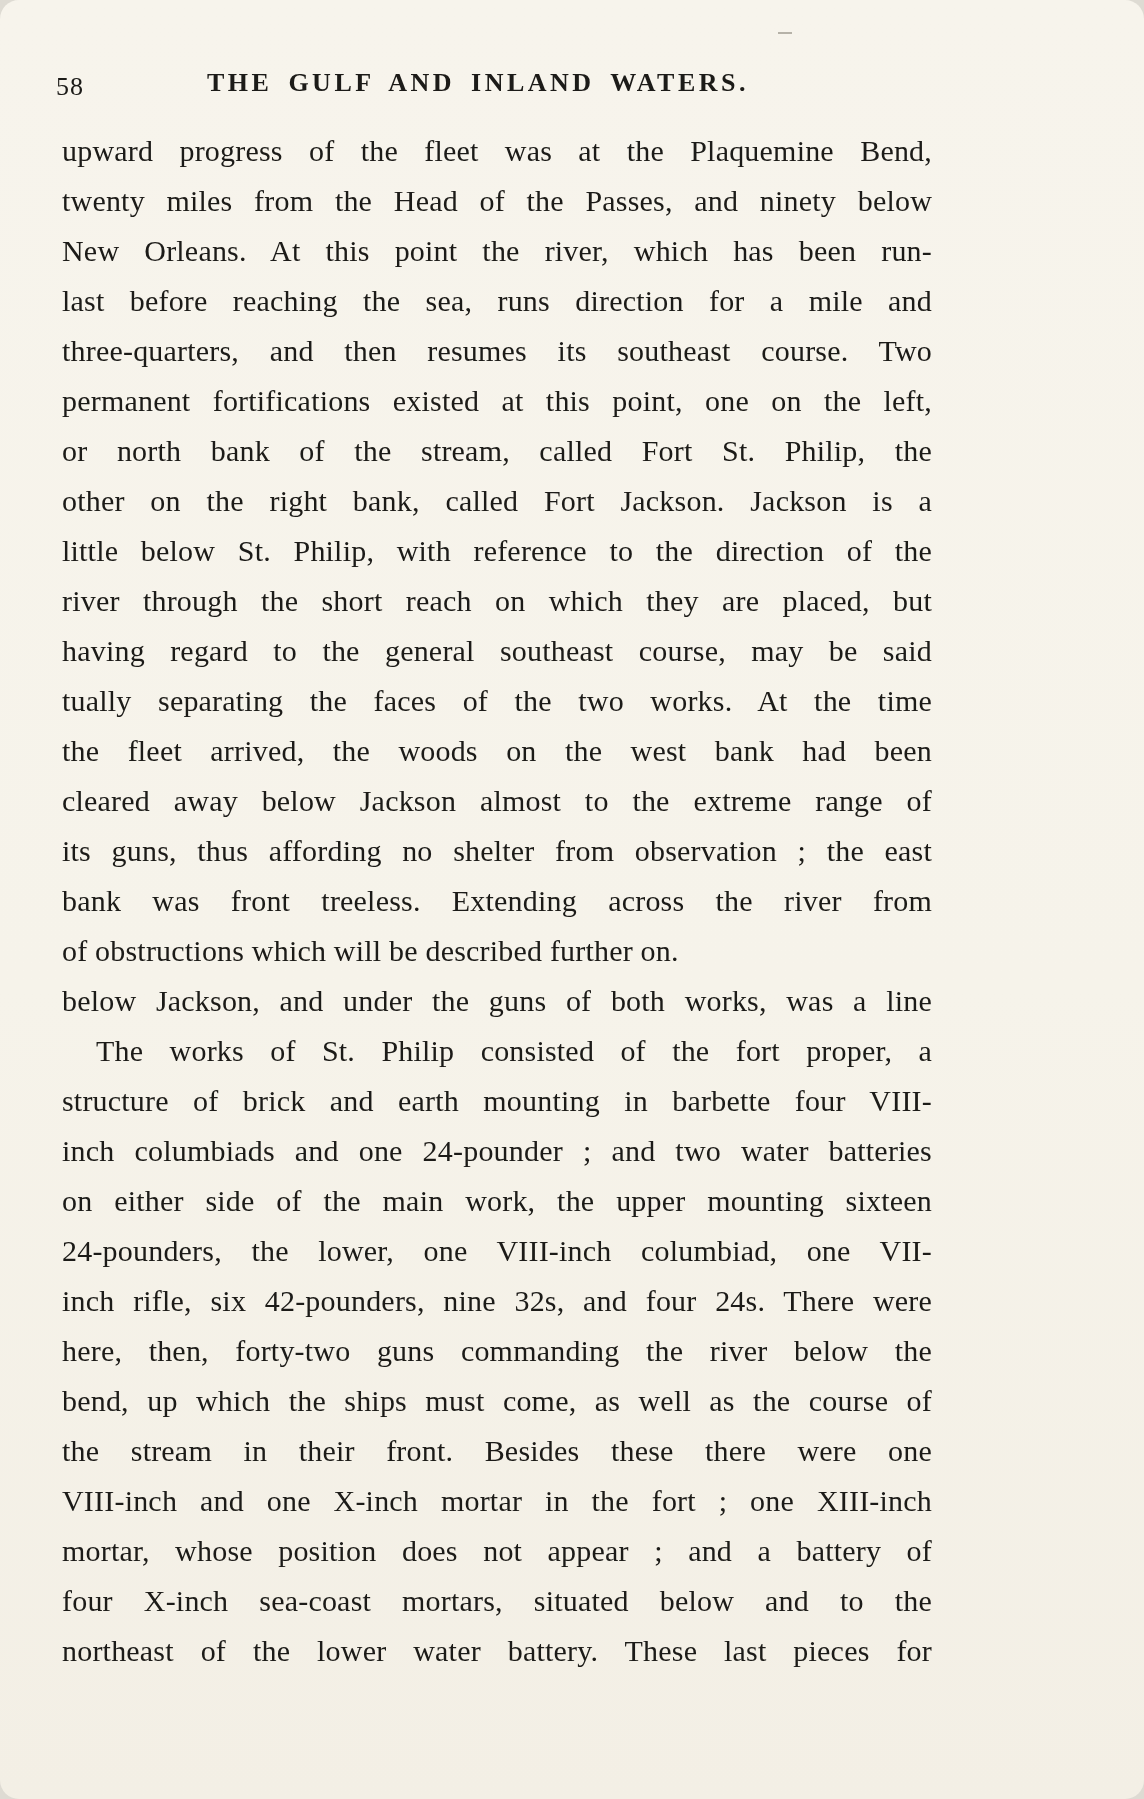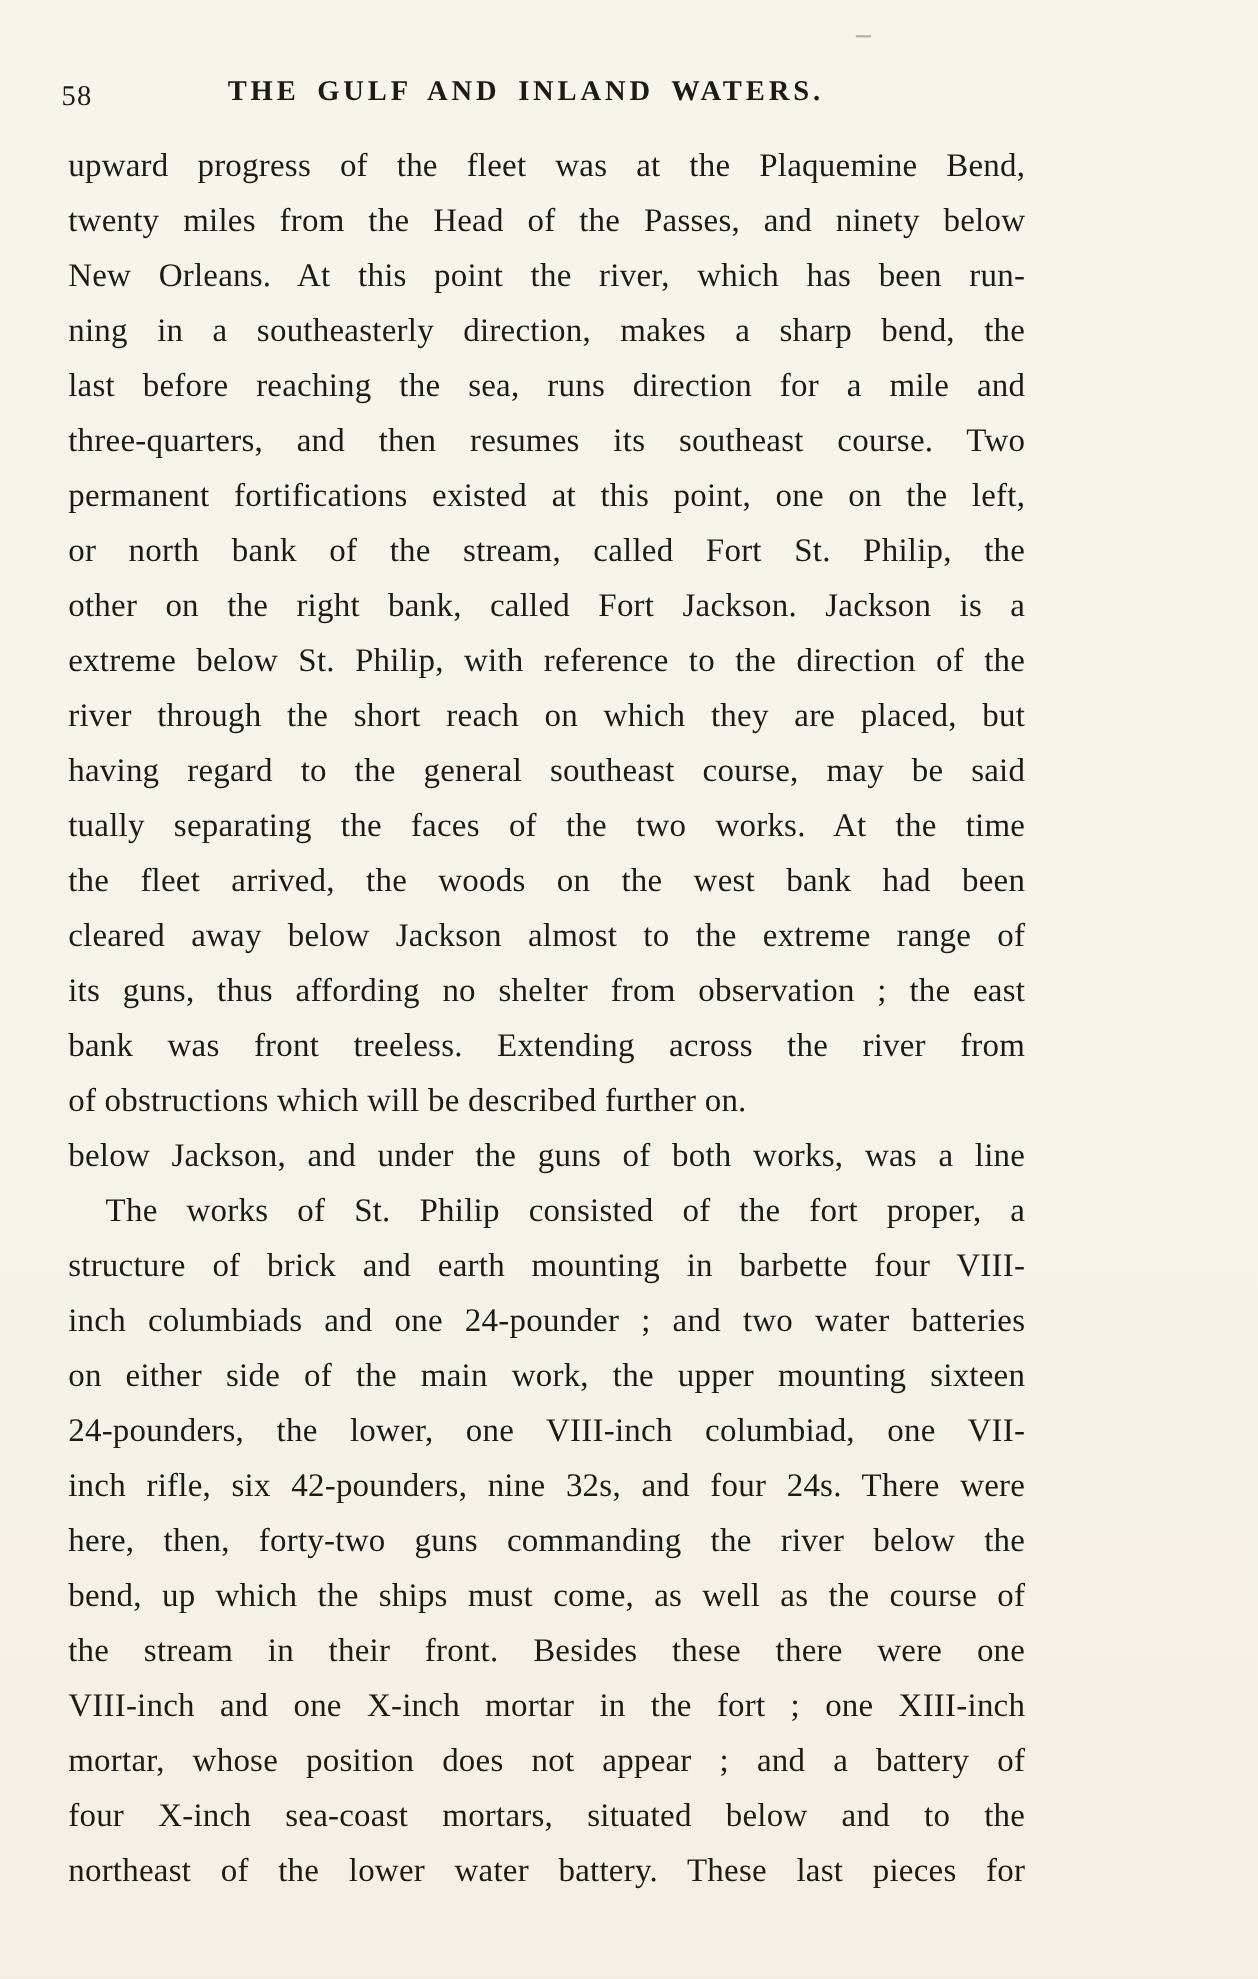--- a/index.html
+++ b/index.html
@@ -11,20 +11,21 @@
     position: relative;
     width: 1144px;
     height: 1799px;
     margin: 0 auto;
     background:
       linear-gradient(180deg, #f7f4ec 0%, #f6f3ea 55%, #f3efe5 100%);
     color: #1c1b18;
     font-family: "Liberation Serif", "DejaVu Serif", serif;
     overflow: hidden;
     box-sizing: border-box;
+    border-radius: 19px;
   }
   .scan-artifact {
     position: absolute;
     top: 32px;
     left: 778px;
     width: 14px;
     height: 2px;
     background: #9a968c;
     opacity: 0.7;
   }
@@ -83,27 +84,26 @@
   <div class="scan-artifact"></div>
   <div class="page-header">
     <span class="page-number">58</span>
     <span class="running-title">THE GULF AND INLAND WATERS.</span>
   </div>
   <div class="body-text">
       <div class="paragraph">
         <div class="line">upward progress of the fleet was at the Plaquemine Bend,</div>
         <div class="line">twenty miles from the Head of the Passes, and ninety below</div>
         <div class="line">New Orleans.  At this point the river, which has been run-</div>
-        <div class="line">ning in a southeasterly direction, makes a sharp bend, the</div>
         <div class="line">last before reaching the sea, runs direction for a mile and</div>
         <div class="line">three-quarters, and then resumes its southeast course.  Two</div>
         <div class="line">permanent fortifications existed at this point, one on the left,</div>
         <div class="line">or north bank of the stream, called Fort St. Philip, the</div>
         <div class="line">other on the right bank, called Fort Jackson.  Jackson is a</div>
-        <div class="line">extreme below St. Philip, with reference to the direction of the</div>
+        <div class="line">little below St. Philip, with reference to the direction of the</div>
         <div class="line">river through the short reach on which they are placed, but</div>
         <div class="line">having regard to the general southeast course, may be said</div>
         <div class="line">tually separating the faces of the two works.  At the time</div>
         <div class="line">the fleet arrived, the woods on the west bank had been</div>
         <div class="line">cleared away below Jackson almost to the extreme range of</div>
         <div class="line">its guns, thus affording no shelter from observation ; the east</div>
         <div class="line">bank was front treeless.  Extending across the river from</div>
         <div class="line short-last">of obstructions which will be described further on.</div>
         <div class="line">below Jackson, and under the guns of both works, was a line</div>
       </div>

